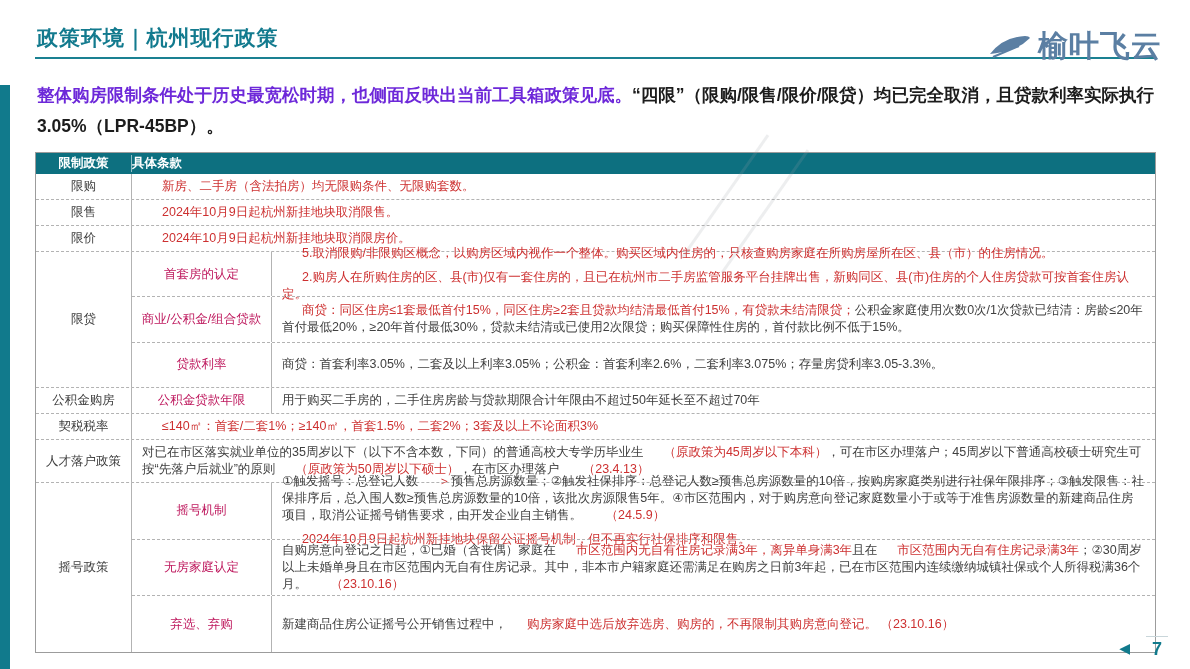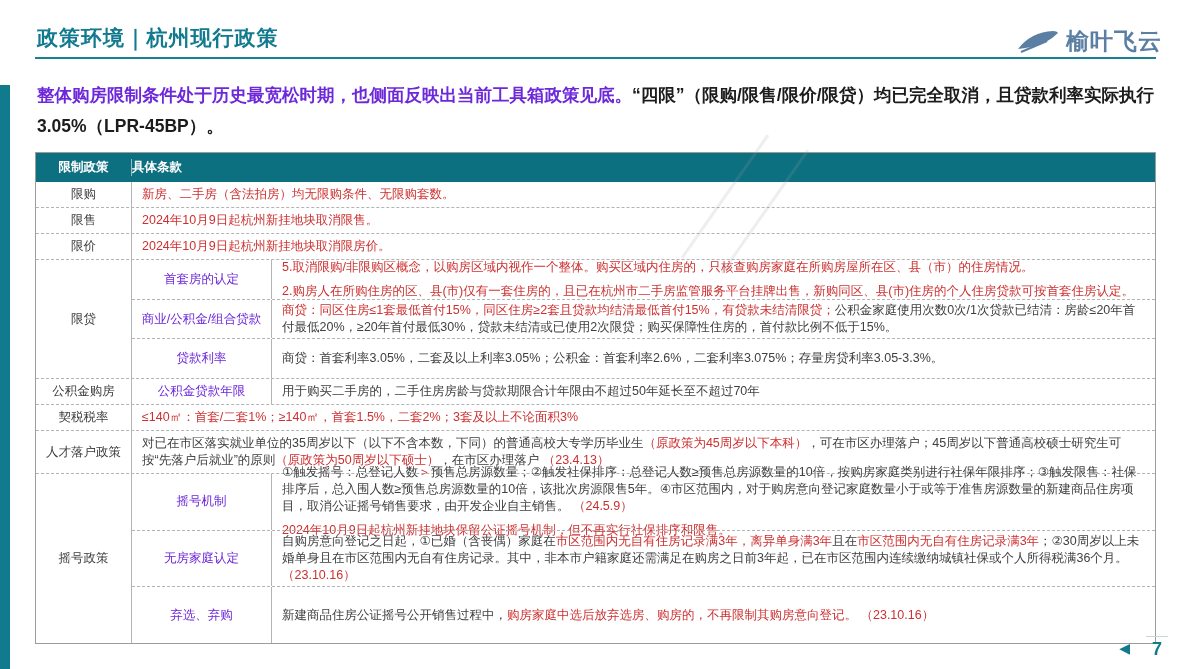--- a/index.html
+++ b/index.html
@@ -5,46 +5,46 @@
   html,body{margin:0;padding:0;background:#fff;}
   body{width:1190px;height:669px;position:relative;overflow:hidden;
        font-family:"Liberation Sans","DejaVu Sans",sans-serif;color:#404040;}
 
   .left-bar{position:absolute;left:0;top:85px;bottom:0;width:10px;background:#117a8c;}
 
   .page-title{position:absolute;left:37px;top:24px;font-size:21px;font-weight:bold;color:#127a8e;letter-spacing:1px;font-family:Liberation Serif, serif;}
   .title-divider{position:absolute;left:35px;top:57px;width:1121px;height:2px;background:#1a8192;}
 
   .logo{position:absolute;right:28px;top:26px;display:flex;align-items:center;gap:7px;}
-  .logo-text{color:#5b7fa3;font-size:23px;font-weight:bold;letter-spacing:1px;}
+  .logo-text{color:#5b7fa3;font-size:30px;font-weight:bold;letter-spacing:1px;}
   .logo-icon svg{display:block;}
 
   .headline{position:absolute;left:37px;top:80px;width:1120px;font-size:17.5px;font-weight:bold;line-height:31px;}
   .headline .red{color:#6d28d9;}
   .headline .dark{color:#1c1c1c;}
 
   .policy-table{position:absolute;left:35px;top:152px;width:1121px;box-sizing:border-box;
                 border:1px solid #9c9c9c;font-size:12.5px;line-height:17px;}
-  .thead{display:flex;background:#0d7080;color:#fff;font-weight:bold;height:29px;align-items:center;font-size:12.5px;}
+  .thead{display:flex;background:#0d7080;color:#fff;font-weight:bold;height:21px;align-items:center;font-size:12.5px;}
   .th-a{width:96px;flex:0 0 96px;text-align:center;border-right:1px solid rgba(255,255,255,.55);box-sizing:border-box;}
   .th-b{flex:1;}
 
   .group-row{display:flex;border-top:1px dashed #b3b3b3;}
   .group-row:first-of-type{border-top:none;}
   .cat-cell{width:96px;flex:0 0 96px;display:flex;align-items:center;justify-content:center;
             border-right:1px solid #b3b3b3;box-sizing:border-box;padding:2px;color:#3d3d3d;}
   .subrows{flex:1;display:flex;flex-direction:column;min-width:0;}
   .subrow{display:flex;min-height:24px;flex:1;}
   .subrow + .subrow{border-top:1px dashed #b3b3b3;}
   .sub-cell{flex:0 0 140px;display:flex;align-items:center;justify-content:center;
-            border-right:1px solid #b3b3b3;text-align:center;padding:2px 4px;box-sizing:border-box;color:#6d28d9;}
+            border-right:1px solid #b3b3b3;text-align:center;padding:2px 4px;box-sizing:border-box;color:#be185d;}
   .content-cell{flex:1;display:flex;flex-direction:column;justify-content:center;
                 padding:4px 10px;box-sizing:border-box;min-width:0;}
   .para + .para{margin-top:7px;}
-  .seg-red{color:#cd3030;}
+  .seg-red{color:#cd3030;margin-left:20px;}
   .seg-dark{color:#404040;}
 
   .watermark{position:absolute;width:150px;height:3px;background:#9aa0a6;opacity:.18;transform:rotate(-55deg);}
   .wm1{left:650px;top:195px;}
   .wm2{left:690px;top:210px;}
 
   .page-nav{position:absolute;right:22px;bottom:9px;display:flex;align-items:center;gap:16px;}
   .nav-arrow{color:#117a8c;font-size:14px;line-height:14px;cursor:pointer;}
   .page-num{color:#117a8c;font-size:18px;font-weight:bold;border-top:1px solid #c9d6da;padding:2px 6px 0 6px;}
 </style>

